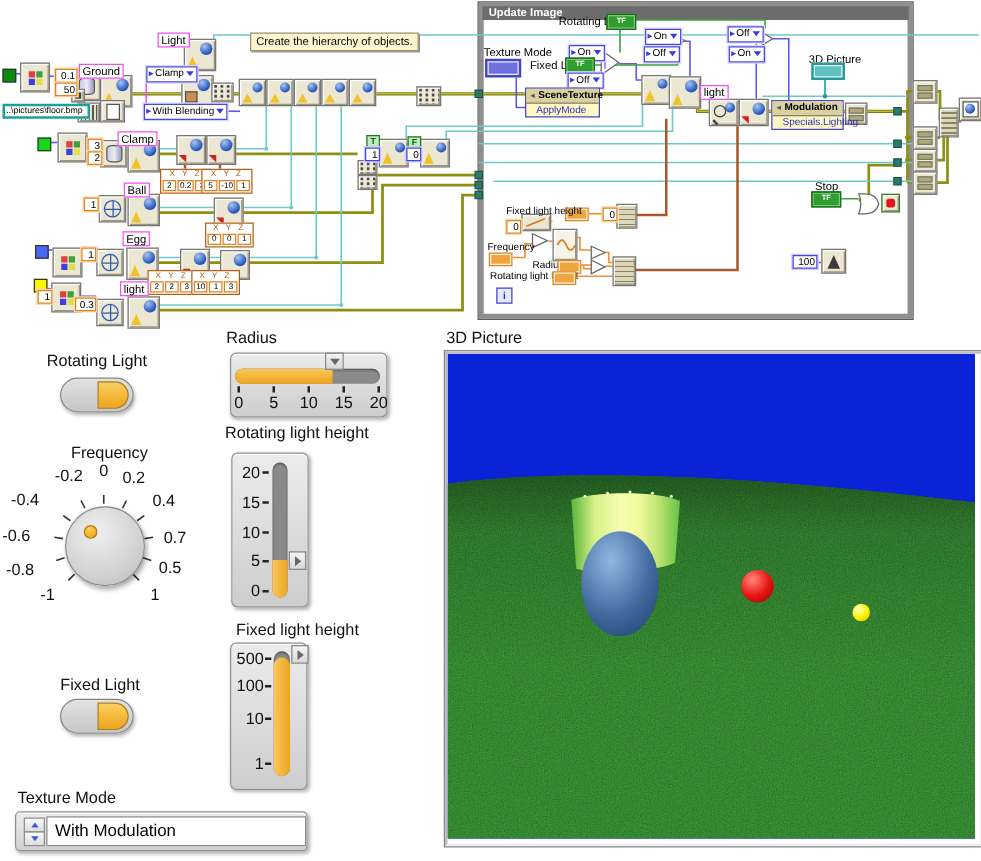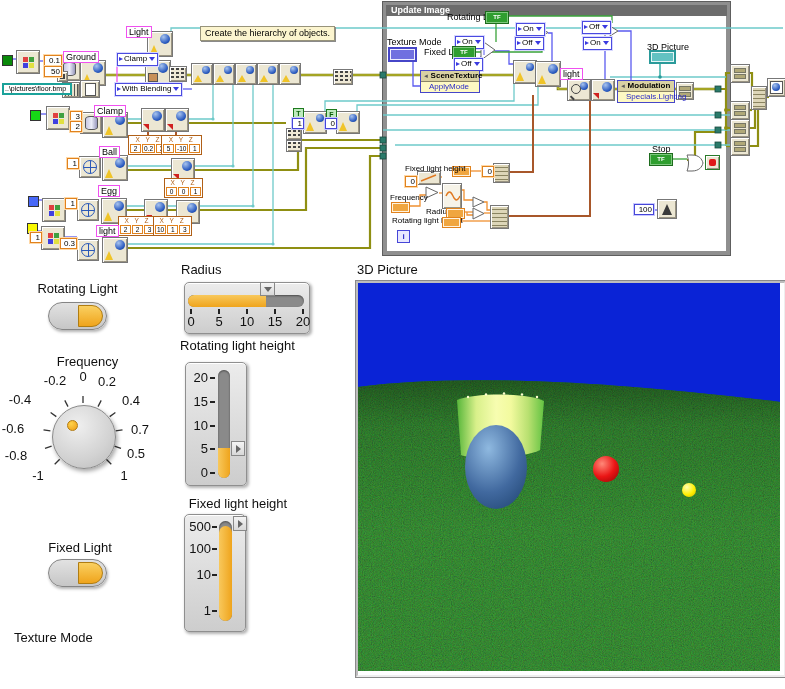--- a/index.html
+++ b/index.html
@@ -688,20 +688,31 @@
   <div class="vptr" style="left:233px;top:516px">
       <i></i>
     </div>
 
   <div class="fp-label" style="left:40px;top:540px;width:80px;text-align:center">Fixed Light</div>
   <div class="ledbtn" style="left:48px;top:559px">
       <i></i>
     </div>
 
   <div class="fp-label" style="left:14px;top:630px">Texture Mode</div>
+  <div class="combo">
+    <div class="spin">
+      <b class="up">
+          <i></i>
+        </b>
+      <b class="dn">
+          <i></i>
+        </b>
+    </div>
+    <div class="combo-text">With Modulation</div>
+  </div>
 
   <div class="fp-label" style="left:357px;top:262px">3D Picture</div>
   <div class="pic3d">
     <svg width="422" height="388">
       <defs>
         <clipPath id="gclip">
             <path d="M0,104 Q140,85 422,119 L422,388 L0,388 Z"></path>
           </clipPath>
         <filter id="grass" x="0" y="0" width="100%" height="100%">
           <feTurbulence type="fractalNoise" baseFrequency="0.9" numOctaves="3" seed="7"></feTurbulence>

